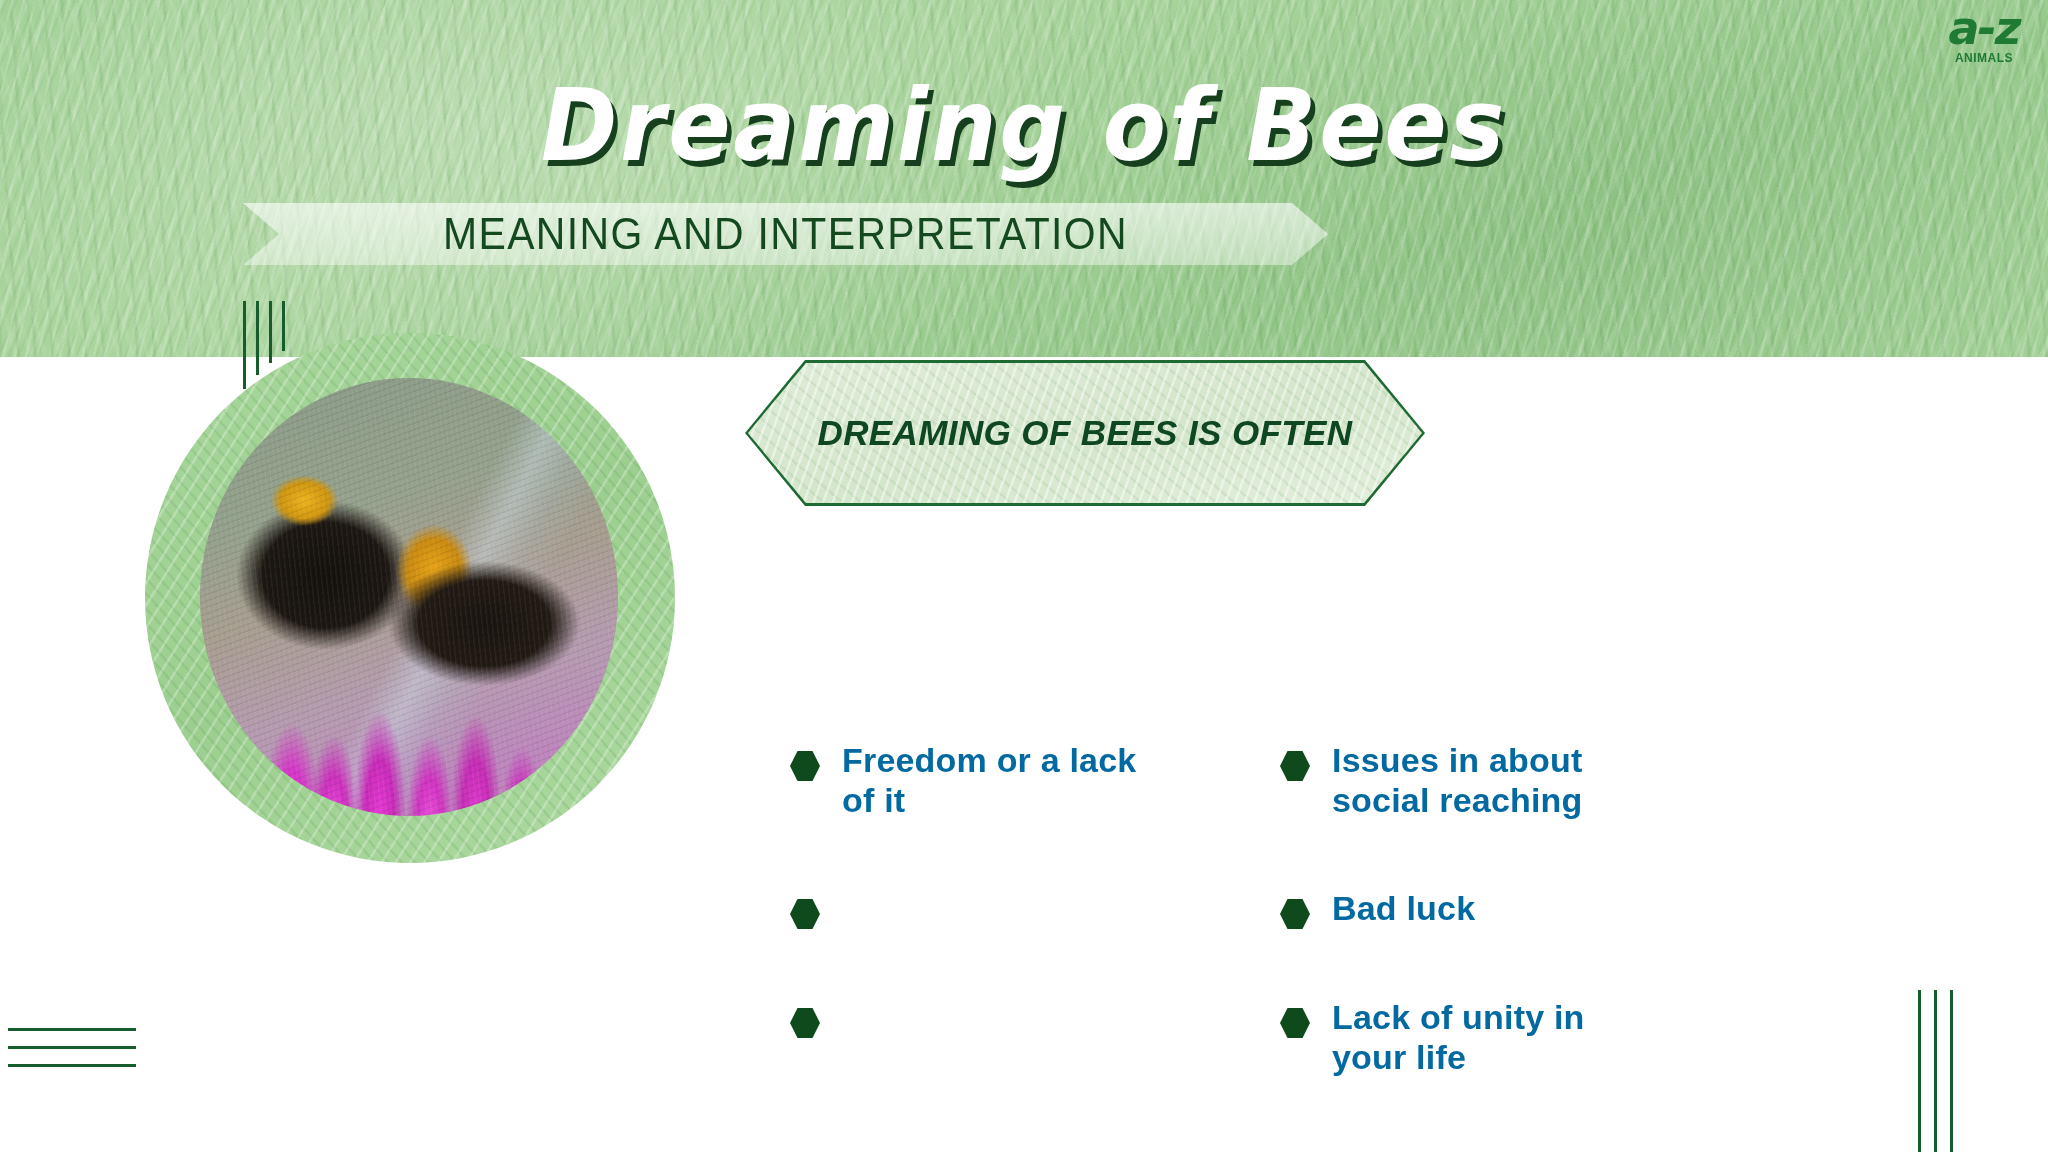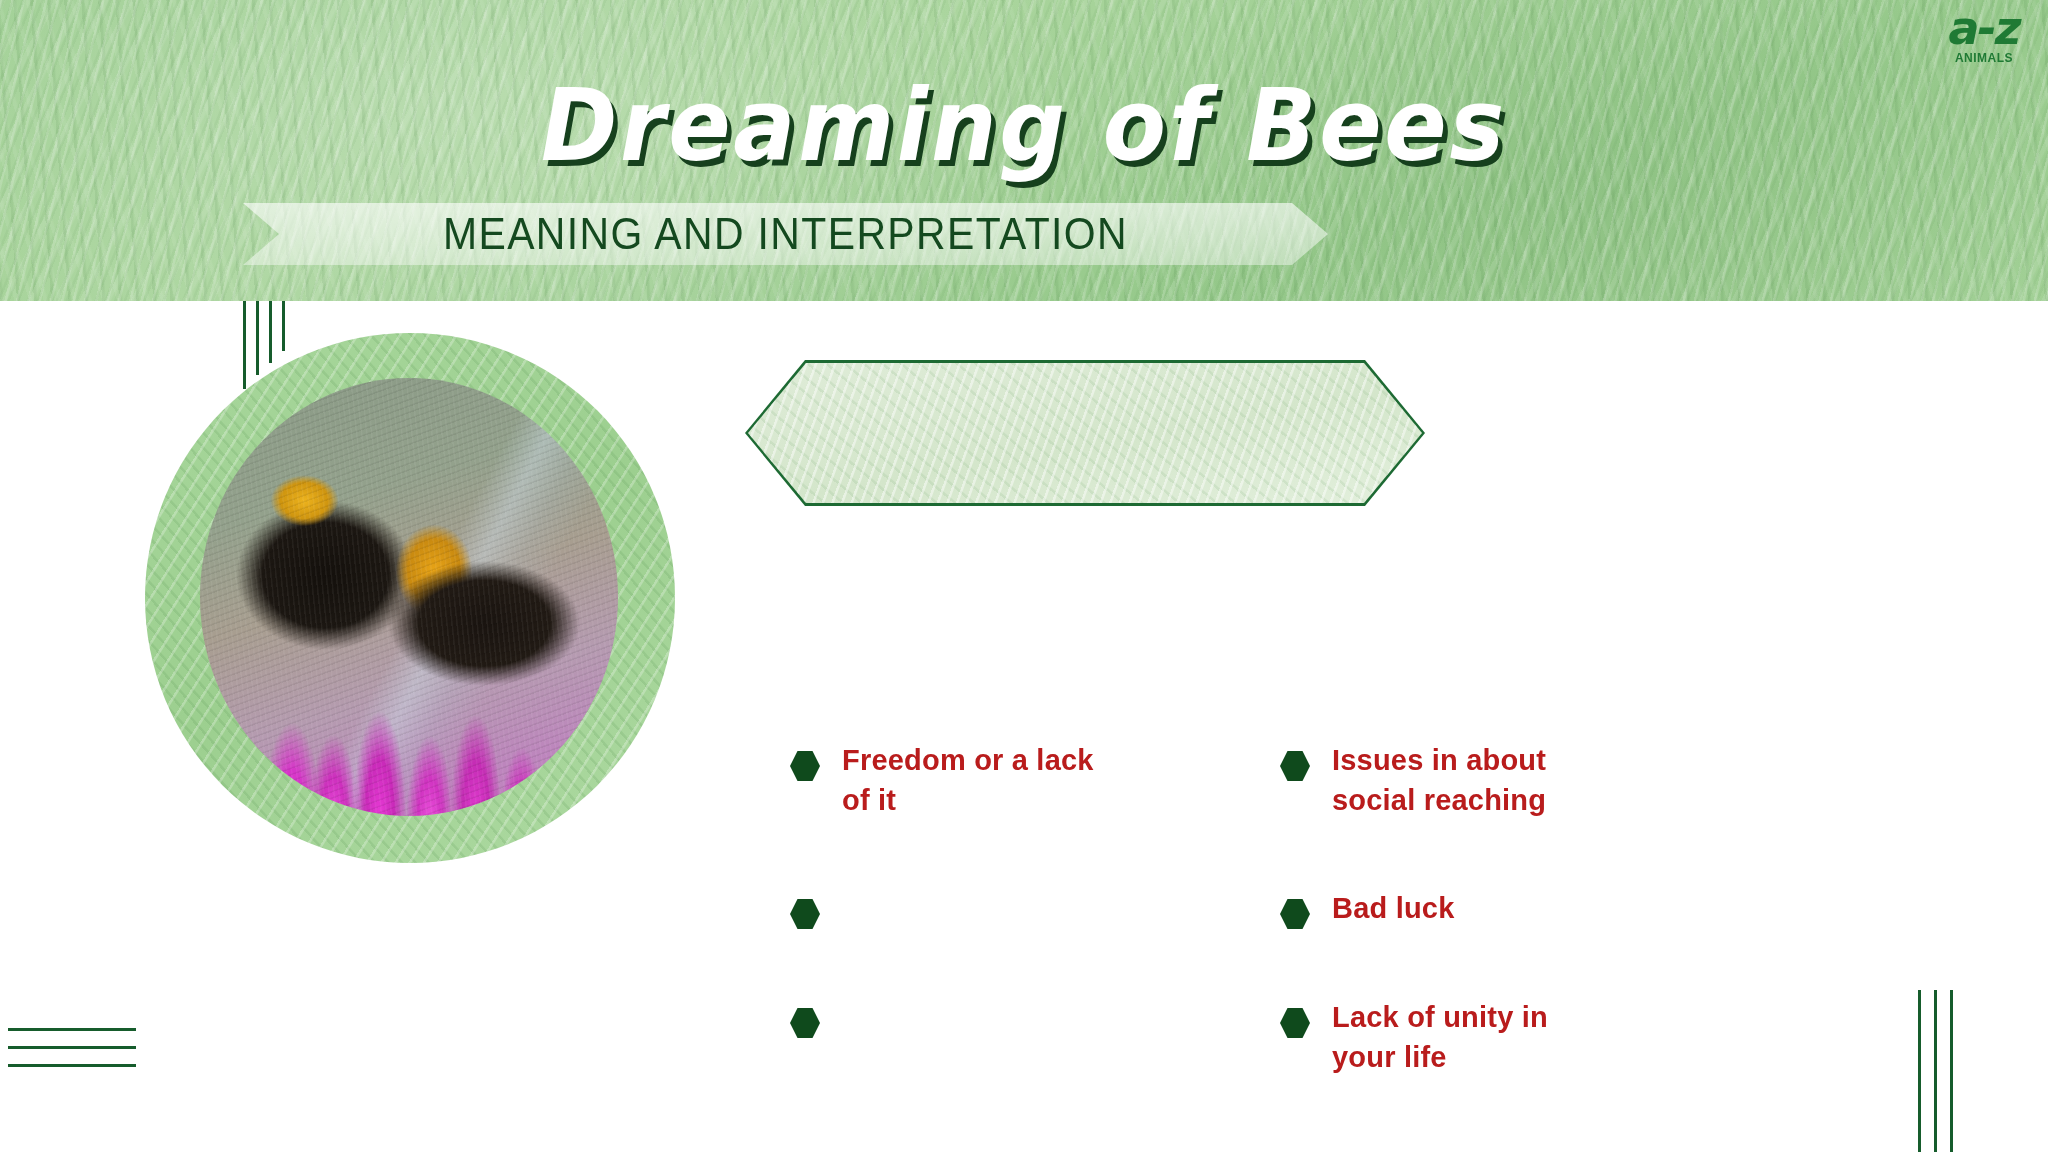--- a/index.html
+++ b/index.html
@@ -3,21 +3,21 @@
 <meta charset="utf-8">
 <style>
   * { margin:0; padding:0; box-sizing:border-box; }
   html,body { width:2048px; height:1152px; background:#ffffff;
               font-family:"Liberation Sans", sans-serif; overflow:hidden; }
 
   #page { position:relative; width:2048px; height:1152px; background:#fff; }
 
   
   #header {
-    position:absolute; left:0; top:0; width:2048px; height:301px;
+    position:absolute; left:0; top:0; width:2048px; height:357px;
     background:
       repeating-linear-gradient(104deg,
         rgba(255,255,255,0.16) 0px, rgba(255,255,255,0.16) 2px,
         rgba(255,255,255,0.0) 3px, rgba(255,255,255,0.0) 11px),
       repeating-linear-gradient(86deg,
         rgba(60,120,55,0.10) 0px, rgba(60,120,55,0.10) 2px,
         rgba(60,120,55,0.0) 4px, rgba(60,120,55,0.0) 17px),
       repeating-linear-gradient(117deg,
         rgba(255,255,255,0.10) 0px, rgba(255,255,255,0.10) 4px,
         rgba(255,255,255,0.0) 6px, rgba(255,255,255,0.0) 23px),
@@ -153,21 +153,21 @@
     display:grid; grid-template-columns:400px 400px; column-gap:90px; row-gap:68px;
   }
   .bullet { display:flex; align-items:flex-start; gap:22px; }
   .hexmark {
     flex:0 0 auto; width:30px; height:30px; margin-top:11px;
     background:#0f4a1c;
     clip-path: polygon(25% 0%, 75% 0%, 100% 50%, 75% 100%, 25% 100%, 0% 50%);
   }
   .btext {
     font-family:"Liberation Sans", sans-serif; font-weight:bold;
-    font-size:29px; line-height:40px; color:#b91c1c; letter-spacing:0.2px;
+    font-size:34px; line-height:40px; color:#0369a1; letter-spacing:0.2px;
   }
 </style>
 </head>
 <body>
 
 <div id="page">
 
   <div id="header">
 
     <div id="logo">
@@ -195,20 +195,21 @@
   <div class="vline" style="left:1950px; top:990px; height:162px;"></div>
 
   <div id="bee-ring">
     <div id="bee-photo"></div>
   </div>
 
   <div id="callout-wrap">
     <div id="callout-border"></div>
     <div id="callout-fill"></div>
     <div id="callout-text">
+      <span>DREAMING OF BEES IS OFTEN</span>
     </div>
   </div>
 
   <div id="bullets">
 
     <div class="bullet">
       <span class="hexmark"></span>
       <span class="btext">
         <span>Freedom or a lack</span><br>
         <span>of it</span>

